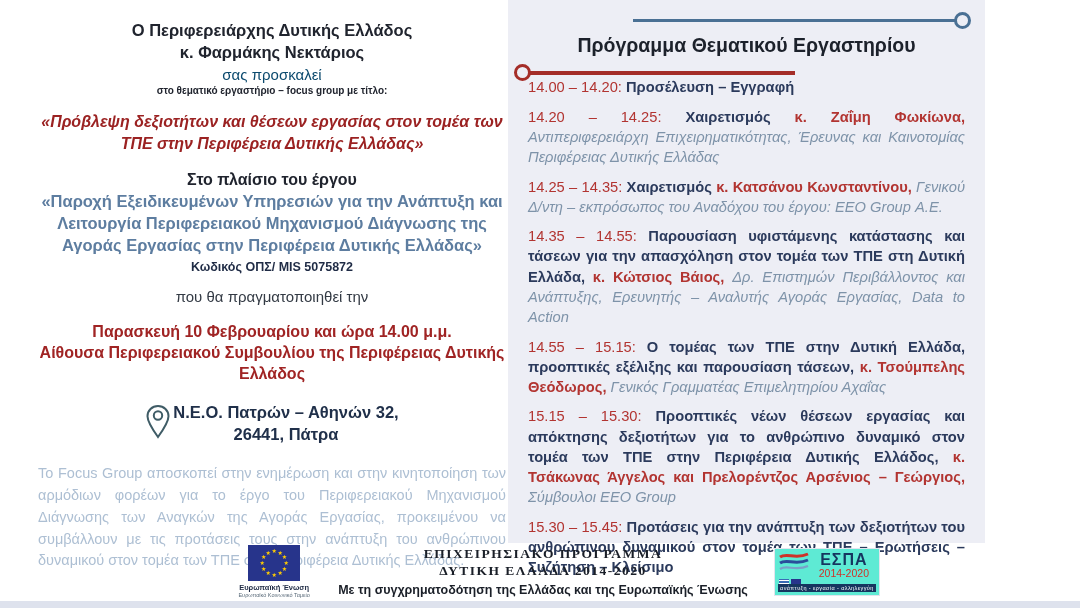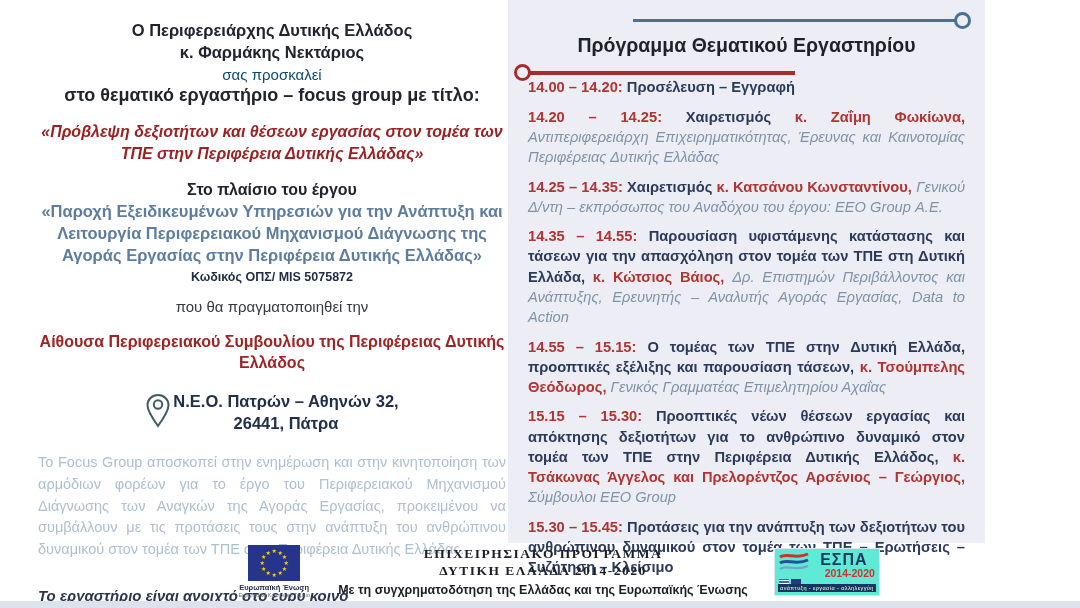--- a/index.html
+++ b/index.html
@@ -6,79 +6,80 @@
   body{
     width:1080px;height:608px;position:relative;overflow:hidden;
     background:#ffffff;
     font-family:"Liberation Sans","DejaVu Sans",sans-serif;
     -webkit-font-smoothing:antialiased;
   }
   
   .left-col{position:absolute;left:38px;top:20px;width:468px;text-align:center;}
   .host{font-weight:bold;font-size:16.5px;line-height:1.32;color:#20242e;}
   .invites{font-size:15px;color:#0c4a6e;margin-top:2px;}
-  .workshop-intro{font-size:18px;font-weight:bold;color:#20242e;margin-top:2px;}
+  .workshop-intro{font-size:10px;font-weight:bold;color:#20242e;margin-top:2px;}
   .workshop-title{font-size:16px;font-weight:bold;font-style:italic;color:#9b2222;line-height:1.4;margin-top:15px;}
   .project-context{font-size:16px;font-weight:bold;color:#20242e;margin-top:16px;}
   .project-title{font-size:16.5px;font-weight:bold;color:#5d7da0;line-height:1.32;margin-top:2px;}
   .project-code{font-size:12.5px;font-weight:bold;color:#1f2b45;margin-top:3px;}
   .takes-place{font-size:15px;color:#333a44;margin-top:14px;}
   .event-when{font-size:16px;font-weight:bold;color:#a02424;line-height:1.33;margin-top:16px;}
   .address-row{display:inline-flex;align-items:center;gap:2px;margin-top:18px;}
   .address-text{font-size:16.5px;font-weight:bold;color:#20304a;line-height:1.3;text-align:center;}
   .about{font-size:14.5px;color:#adbfd3;line-height:1.5;text-align:justify;margin-top:18px;}
   .open-note{font-size:15px;font-style:italic;font-weight:bold;color:#2a3550;text-align:left;margin-top:26px;}
   
   .panel{position:absolute;left:508px;top:0;width:477px;height:543px;background:#edeef5;}
   .top-line{position:absolute;top:19px;right:22px;width:330px;height:3px;background:#4a7094;}
   .top-line .knob{position:absolute;right:-8px;top:-7px;width:11px;height:11px;border:3px solid #4a7094;border-radius:50%;background:#edeef5;}
   .panel-title{margin:34px 0 0 0;text-align:center;font-size:19.5px;font-weight:bold;color:#1c212b;}
   .red-line{position:absolute;top:71px;left:15px;width:272px;height:3.5px;background:#a42d28;}
   .red-line .knob{position:absolute;left:-9px;top:-7px;width:11px;height:11px;border:3.5px solid #a42d28;border-radius:50%;background:#edeef5;}
   .entries{padding:20px 20px 0 20px;}
   .entry{margin:0 0 9.5px 0;font-size:14.7px;line-height:1.37;text-align:justify;color:#2b3a5c;}
-  .entry .et{color:#b23431;font-weight:bold;}
+  .entry .et{color:#b23431;font-weight:normal;}
   .entry .eb{color:#2b3a5c;font-weight:bold;}
   .entry .er{color:#b23431;font-weight:bold;}
   .entry .ei{color:#7e93a9;font-style:italic;}
   
   .footer{position:absolute;left:0;right:0;bottom:10px;display:flex;justify-content:center;align-items:center;gap:26px;}
   .eu-block{width:76px;text-align:center;margin-left:36px;}
   .eu-flag{position:relative;width:52px;height:36px;background:#27348b;margin:0 auto;}
   .eu-flag .star{position:absolute;color:#ffcc00;font-size:6px;line-height:6px;width:6px;height:6px;}
   .eu-label{font-size:7.5px;font-weight:bold;color:#1f2b45;margin-top:2px;}
   .eu-sublabel{font-size:5.5px;color:#5a6b7a;}
   .coop-block{text-align:center;}
   .coop-line1,.coop-line2{font-family:"Liberation Serif","DejaVu Serif",serif;font-weight:bold;font-size:13.5px;letter-spacing:1.5px;color:#1a1f28;line-height:1.25;}
   .coop-cofund{font-size:12.5px;font-weight:bold;color:#1a1f28;margin-top:3px;}
   .espa{position:relative;width:106px;height:48px;background:#5eead4;border:1px solid #e2e5ee;box-sizing:border-box;}
   .espa-top{display:flex;align-items:flex-start;padding:3px 4px 0 4px;gap:4px;}
   .espa-right{flex:1;text-align:center;}
   .espa-name{font-size:16px;font-weight:bold;color:#16355f;letter-spacing:1px;line-height:1;}
-  .espa-years{font-size:10.5px;font-weight:bold;color:#cf3229;line-height:1.1;text-align:right;}
+  .espa-years{font-size:10.5px;font-weight:normal;color:#cf3229;line-height:1.1;}
   .espa-bar{position:absolute;left:3px;right:3px;bottom:3px;height:8px;background:#16355f;color:#ffffff;font-size:5.5px;line-height:8px;text-align:center;letter-spacing:.4px;}
   .mini-flags{display:flex;gap:2px;margin-top:1px;}
   .mini-flag-gr{width:10px;height:6px;background:repeating-linear-gradient(#3a6bb5 0 1.2px,#ffffff 1.2px 2.4px);}
   .mini-flag-eu{width:10px;height:6px;background:#27348b;}
   .bottom-strip{position:absolute;left:0;right:0;bottom:0;height:7px;background:#dee2ed;}
 </style>
 </head>
 <body>
 
 <div class="left-col">
   <div class="host">Ο Περιφερειάρχης Δυτικής Ελλάδος</div>
   <div class="host">κ. Φαρμάκης Νεκτάριος</div>
   <div class="invites">σας προσκαλεί</div>
   <div class="workshop-intro">στο θεματικό εργαστήριο – focus group με τίτλο:</div>
   <div class="workshop-title">«Πρόβλεψη δεξιοτήτων και θέσεων εργασίας στον τομέα των ΤΠΕ στην Περιφέρεια Δυτικής Ελλάδας»</div>
   <div class="project-context">Στο πλαίσιο του έργου</div>
   <div class="project-title">«Παροχή Εξειδικευμένων Υπηρεσιών για την Ανάπτυξη και Λειτουργία Περιφερειακού Μηχανισμού Διάγνωσης της Αγοράς Εργασίας στην Περιφέρεια Δυτικής Ελλάδας»</div>
   <div class="project-code">Κωδικός ΟΠΣ/ MIS 5075872</div>
   <div class="takes-place">που θα πραγματοποιηθεί την</div>
   <div class="event-when">
+    <div>Παρασκευή 10 Φεβρουαρίου και ώρα 14.00 μ.μ.</div>
     <div>Αίθουσα Περιφερειακού Συμβουλίου της Περιφέρειας Δυτικής Ελλάδος</div>
   </div>
   <div class="address-row">
     <span>
       <svg width="26" height="35" viewBox="0 0 26 35">
         <path d="M13 2 C7 2 2.5 6.5 2.5 12.2 C2.5 17 8 26 13 33 C18 26 23.5 17 23.5 12.2 C23.5 6.5 19 2 13 2 Z" fill="none" stroke="#3f5c66" stroke-width="2"></path>
         <circle cx="13" cy="11.5" r="4.2" fill="none" stroke="#3f5c66" stroke-width="2"></circle>
       </svg>
     </span>
     <span class="address-text">

